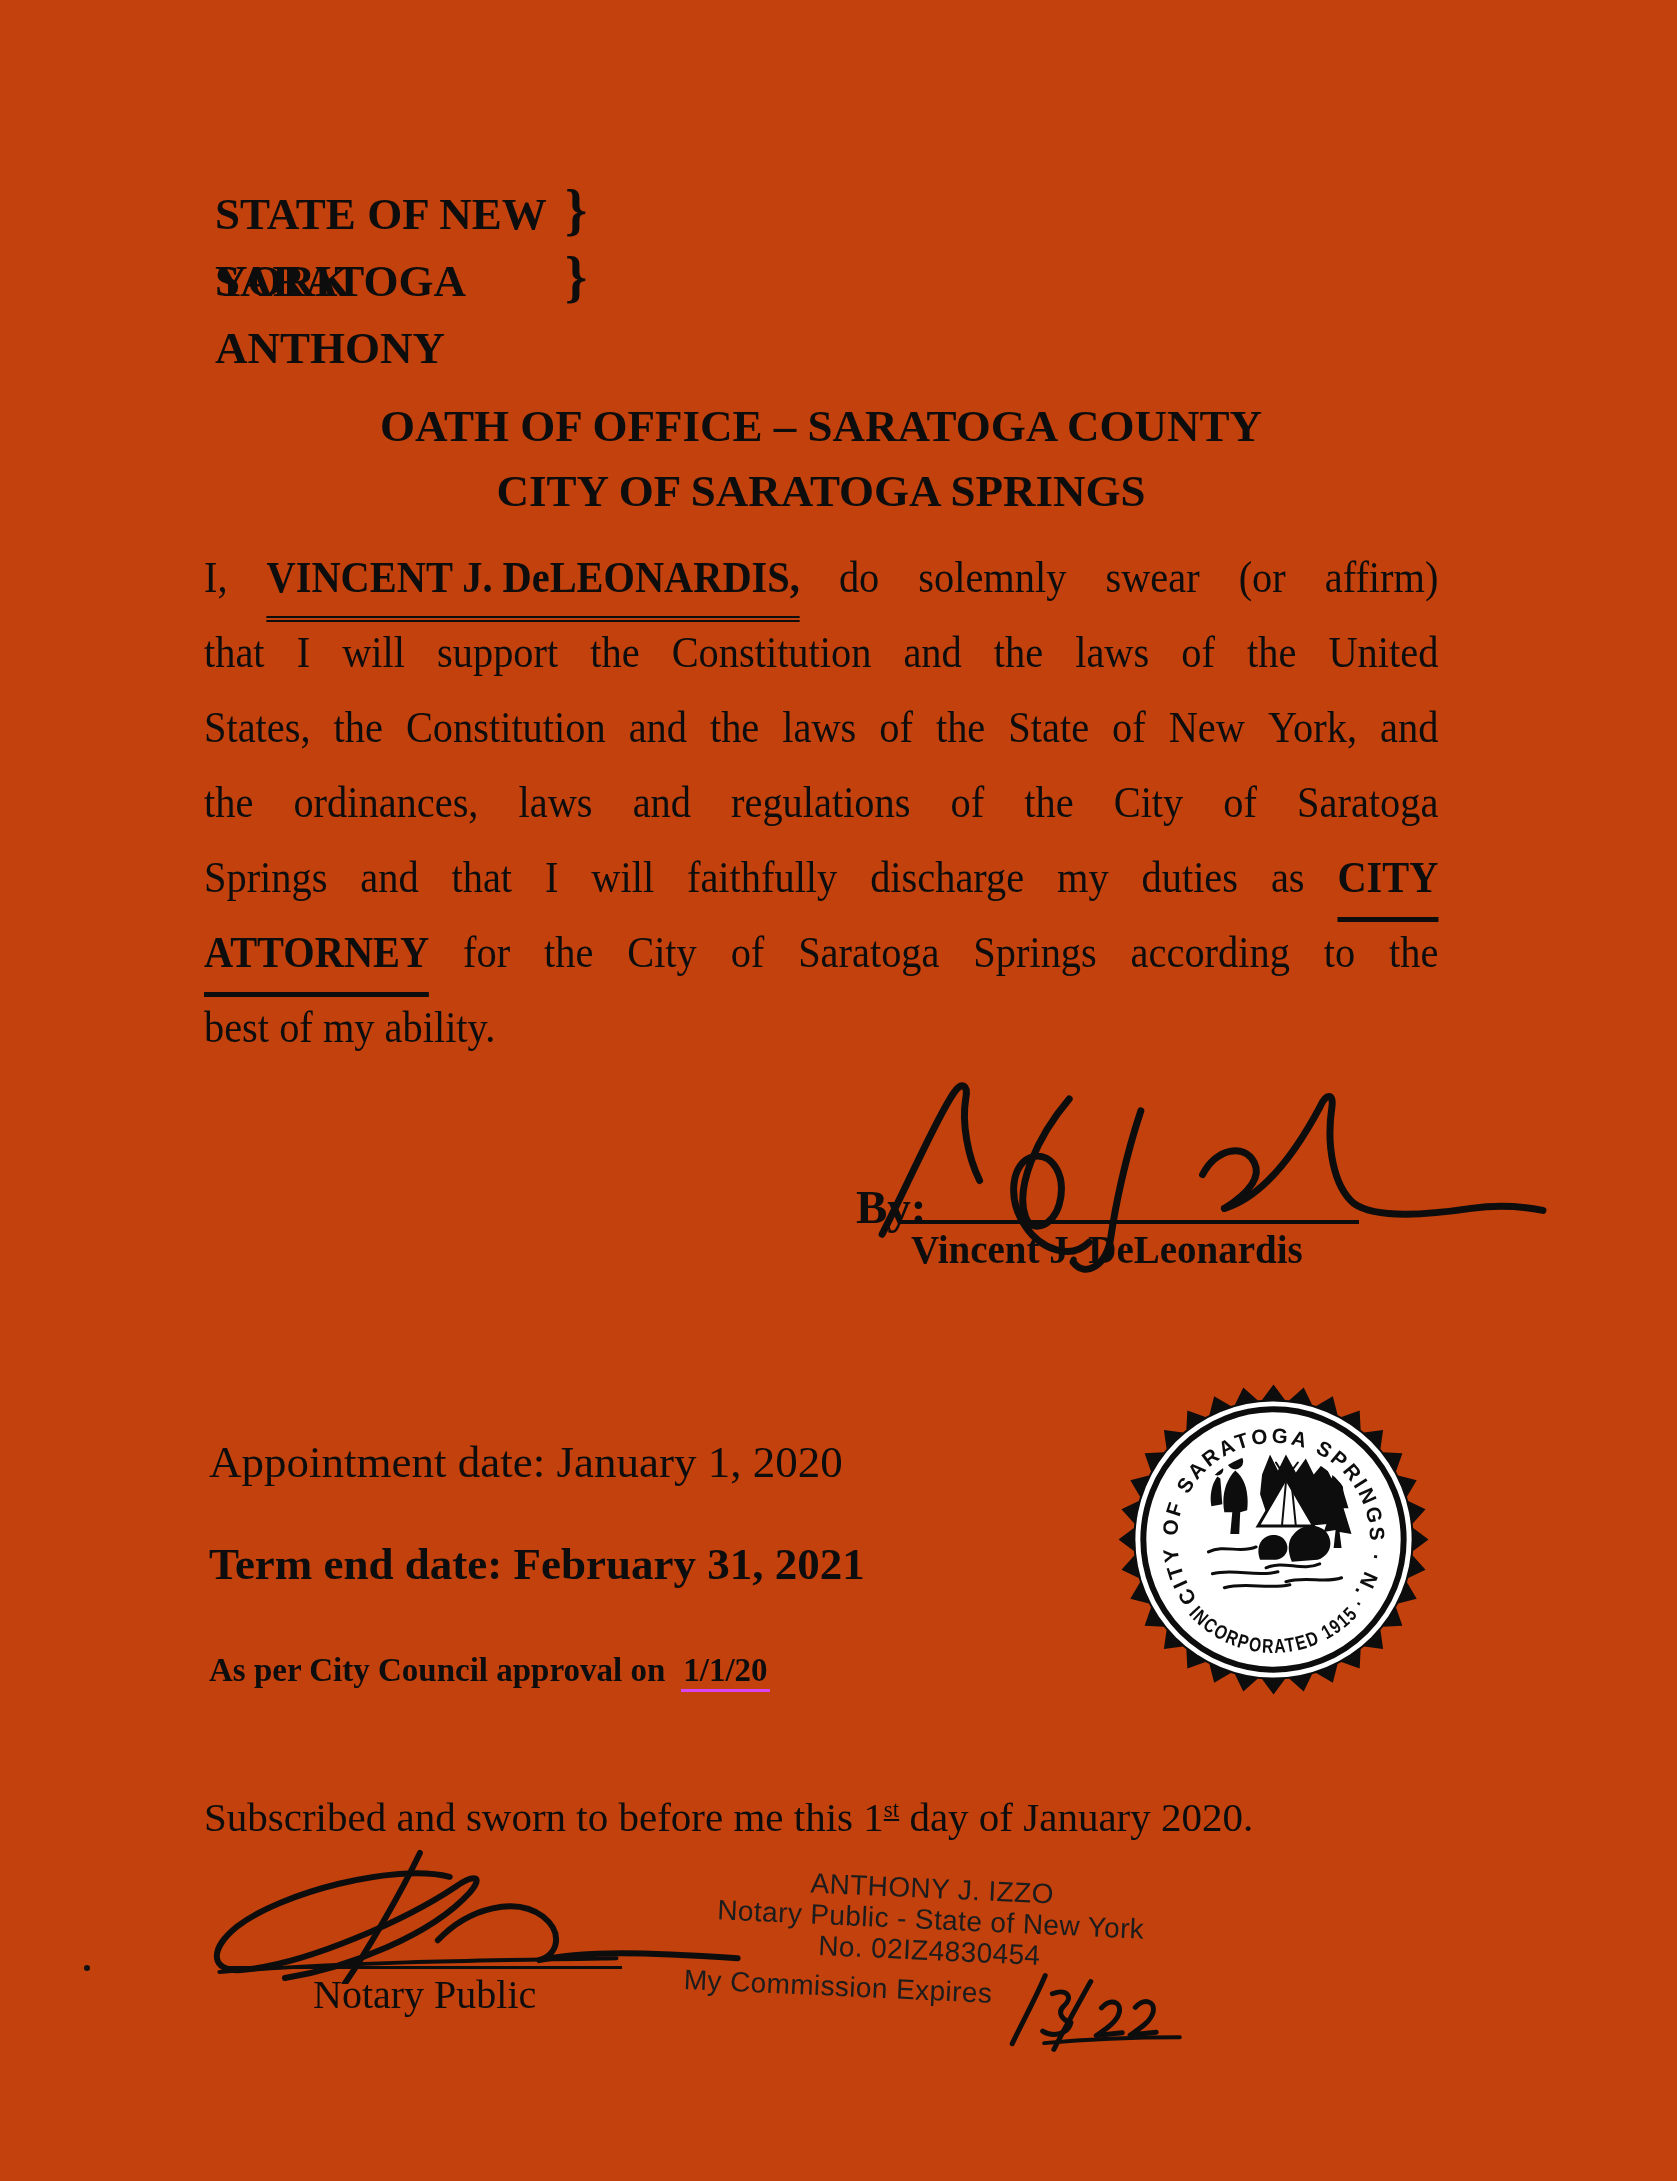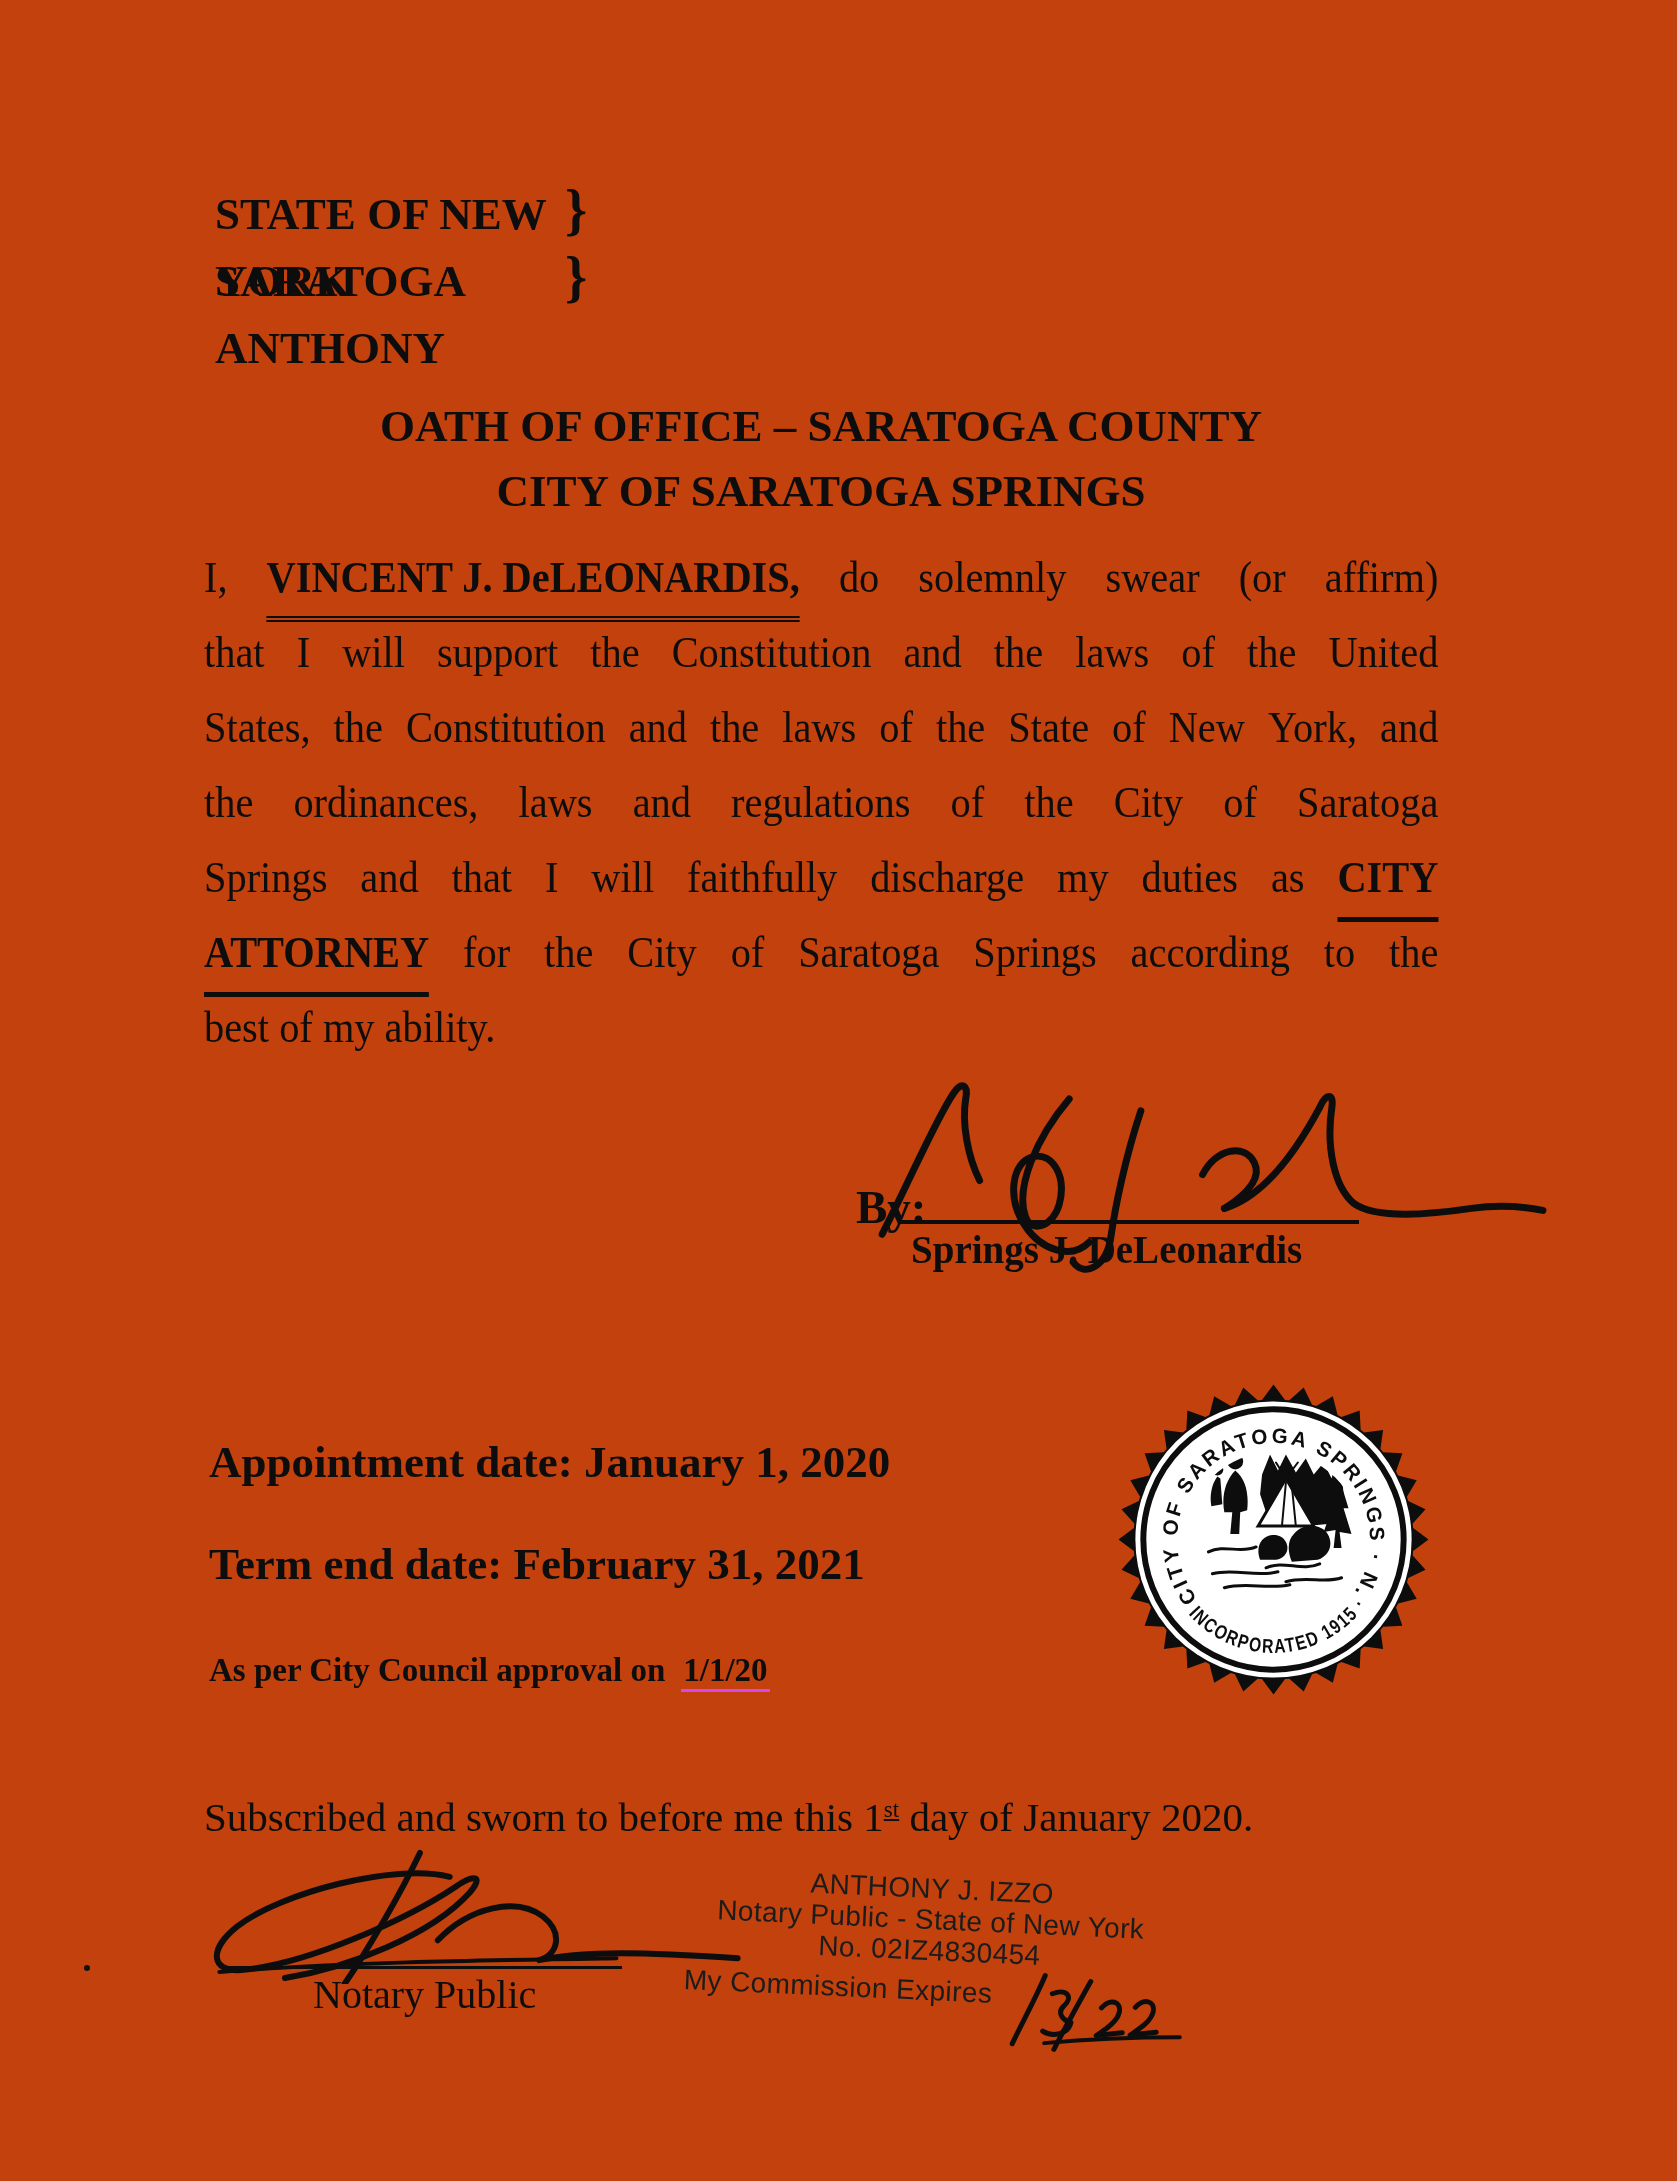--- a/index.html
+++ b/index.html
@@ -24,21 +24,21 @@
   .tok{display:inline-block;}
   .tok.name{font-weight:700;border-bottom:6px double #0d0d0d;padding-bottom:1px;white-space:nowrap;}
   .tok.office{font-weight:700;border-bottom:5px solid #0d0d0d;padding-bottom:2px;white-space:nowrap;}
 
   
   .by-label{left:856px;top:1180px;font-weight:700;font-size:47px;}
   .sig-line{left:898px;top:1220px;width:461px;height:4px;background:#0d0d0d;}
   .signer-name{left:911px;top:1227px;font-weight:700;font-size:39px;}
 
   
-  .appt{left:209px;top:1436px;font-weight:700;font-size:45px;}
+  .appt{left:209px;top:1436px;font-weight:400;font-size:45px;}
   .term{left:209px;top:1538px;font-weight:700;font-size:45px;}
   .approval{left:209px;top:1652px;font-weight:700;font-size:33px;}
   .approval .val{margin-left:16px;border-bottom:3px solid #d946ef;padding:0 2px 1px 2px;}
 
   
   .subscribed{left:204px;top:1793px;font-size:41px;}
   .subscribed .sup{font-size:23px;vertical-align:14px;text-decoration:underline;}
 
   
   .not-line{left:227px;top:1966px;width:395px;height:3px;background:#0d0d0d;}
@@ -157,21 +157,21 @@
 
   <span class="abs by-label">By:</span>
   <svg class="abs" style="left:874px;top:1077px;" width="677" height="209" viewBox="0 0 680 210">
     <path class="ink" stroke-width="7" d="M8,158 C36,104 62,42 80,16 C88,4 95,8 92,22 C88,46 94,80 106,104"></path>
     <path class="ink" stroke-width="7" d="M196,22 C162,62 142,112 152,140 C158,158 180,150 186,128 C194,98 178,76 160,80 C138,85 133,122 152,150 C168,174 198,184 216,166"></path>
     <path class="ink" stroke-width="7" d="M268,34 C252,82 242,132 238,160 C234,190 212,202 200,186"></path>
     <path class="ink" stroke-width="7" d="M330,98 C344,72 372,66 382,86 C390,102 374,118 352,132"></path>
     <path class="ink" stroke-width="7" d="M352,132 C398,118 432,60 448,30 C454,16 462,16 460,30 C454,70 462,110 482,127 C504,143 560,138 600,132 C628,128 652,130 672,134"></path>
   </svg>
   <div class="abs sig-line"></div>
-  <span class="abs signer-name">Springs J. DeLeonardis</span>
+  <span class="abs signer-name">Vincent J. DeLeonardis</span>
 
   <div class="abs appt">
     <span>Appointment date:</span>
     <span>January 1, 2020</span>
   </div>
   <div class="abs term">
     <span>Term end date:</span>
     <span>February 31, 2021</span>
   </div>
   <div class="abs approval">

